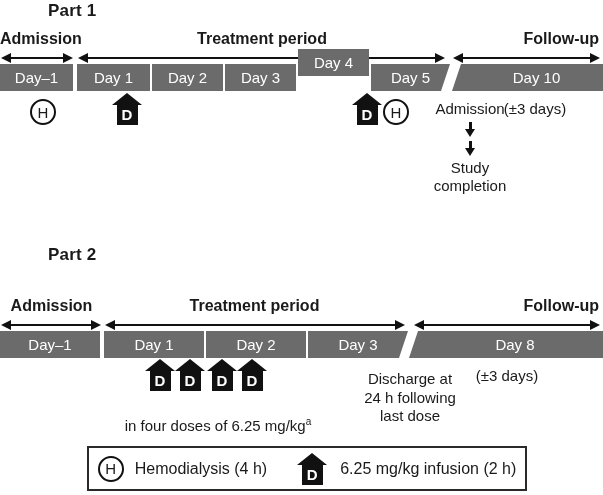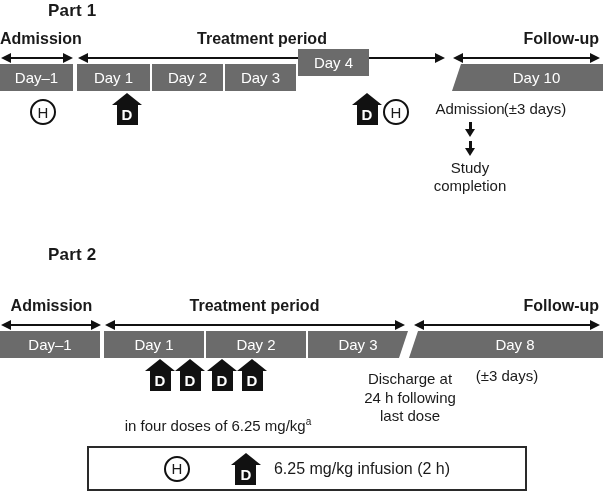--- a/index.html
+++ b/index.html
@@ -77,20 +77,21 @@
     <span class="hl"></span>
       <span class="line"></span>
       <span class="hr"></span>
   </div>
 
   <div class="cell" style="left:0; top:64px; width:73px;">Day–1</div>
   <div class="cell" style="left:77px; top:64px; width:73px;">Day 1</div>
   <div class="cell" style="left:152px; top:64px; width:71px;">Day 2</div>
   <div class="cell" style="left:225px; top:64px; width:71px;">Day 3</div>
   <div class="cell" style="left:298px; top:49px; width:71px;">Day 4</div>
+  <div class="cell slant-r" style="left:371px; top:64px; width:79px;">Day 5</div>
   <div class="cell slant-l" style="left:452px; top:64px; width:151px; padding-left:9px;">Day 10</div>
 
   <div class="abs hicon" style="left:30px; top:99px;">
     <span>H</span>
   </div>
   <div class="abs dicon" style="left:112px; top:93px;">
     <span class="dhead"></span>
     <span class="dbody">D</span>
   </div>
   <div class="abs dicon" style="left:352px; top:93px;">
@@ -169,20 +170,21 @@
 
   <div class="abs note" style="left:330px; top:370px; width:160px;">Discharge at
 24 h following
 last dose</div>
   <div class="abs note" style="left:412px; top:367px; width:190px;">(±3 days)</div>
 
   <div class="legend">
     <span class="hicon" style="margin-right:11px;">
       <span>H</span>
     </span>
+    <span class="lbl">Hemodialysis (4 h)</span>
     <span class="dicon" style="margin-left:30px; margin-right:13px;">
       <span class="dhead"></span>
       <span class="dbody">D</span>
     </span>
     <span class="lbl">6.25 mg/kg infusion (2 h)</span>
   </div>
 
 </div>
 
 </body></html>

